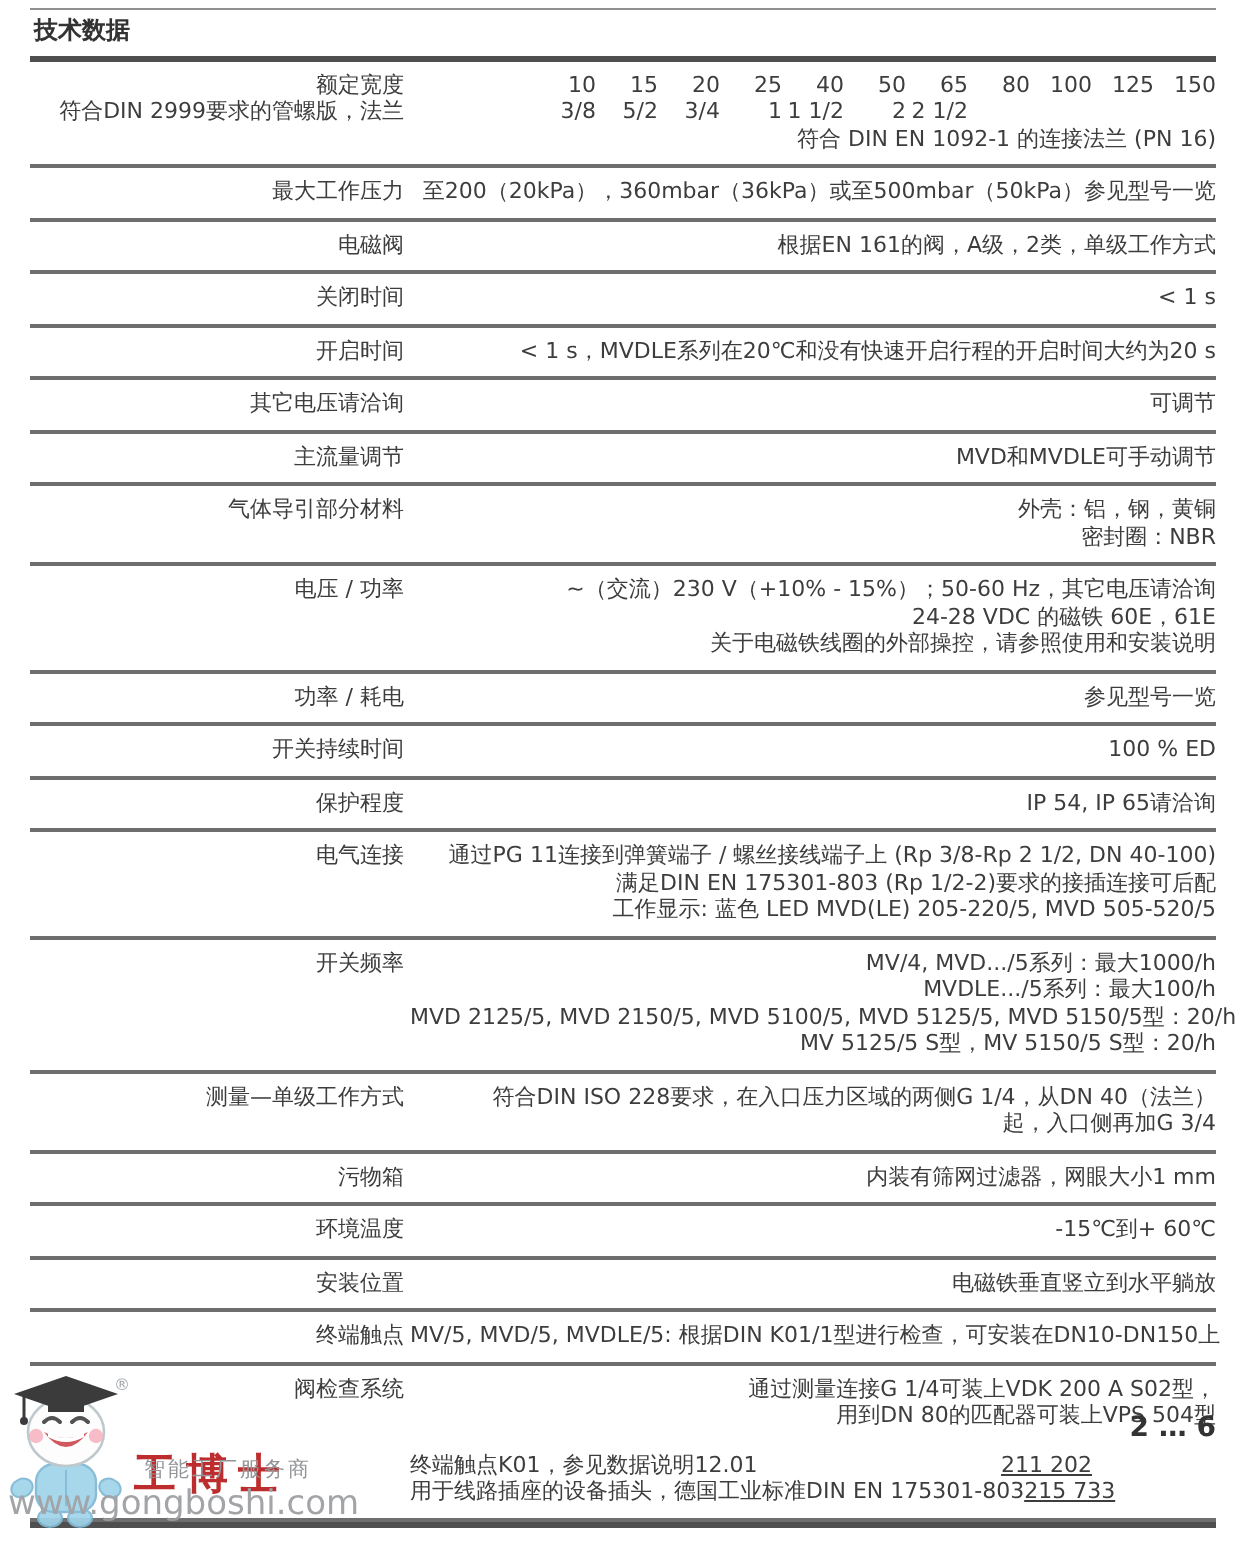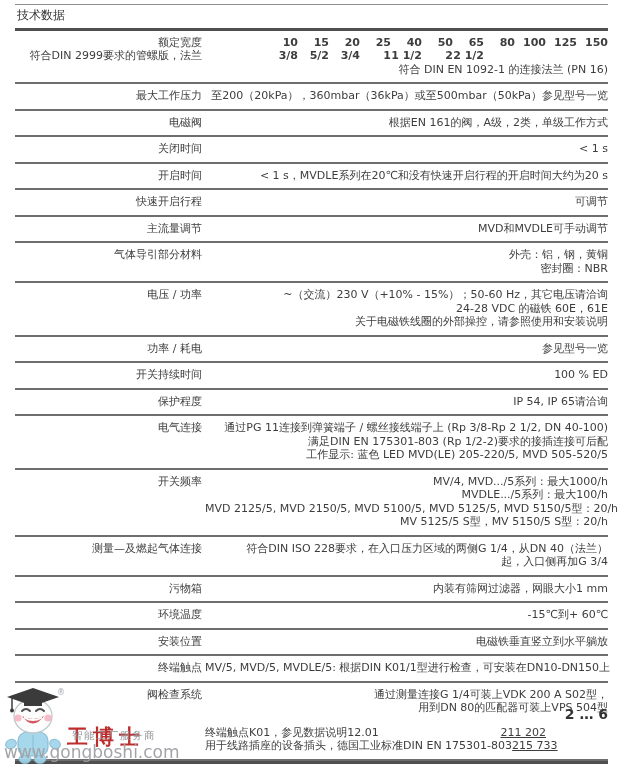--- a/index.html
+++ b/index.html
@@ -4,28 +4,28 @@
 <style>
   html,body{margin:0;padding:0;}
   body{
     width:621px;height:771px;background:#ffffff;position:relative;overflow:hidden;
     font-family:"DejaVu Sans","Liberation Sans",sans-serif;
     color:#3d3d3d;font-size:11px;line-height:13.5px;
     -webkit-font-smoothing:antialiased;
   }
   .sheet{padding:0 13px 0 15px;}
   .toprule{border-top:1px solid #8f8f8f;margin-top:4px;}
-  .doc-header{font-weight:normal;font-size:12px;padding:4px 0 5px 2px;color:#333;}
+  .doc-header{font-weight:bold;font-size:12px;padding:4px 0 5px 2px;color:#333;}
   .headrule{border-top:3px solid #4f4f4f;}
   .spec-row{display:flex;border-bottom:2px solid #6e6e6e;padding:5px 0 6px 0;text-align:right;}
   .spec-row:last-of-type{border-bottom:none;}
   .spec-label{flex:0 0 187px;padding-right:3px;white-space:nowrap;overflow:hidden;}
   .spec-value{flex:1 1 auto;min-width:0;}
   .v-line{white-space:nowrap;}
-  .num-col{display:inline-block;width:31px;white-space:nowrap;font-weight:bold;}
+  .num-col{display:inline-block;width:31px;white-space:nowrap;}
   .order-line{display:flex;white-space:nowrap;}
   .order-num{margin-left:auto;margin-right:62px;text-decoration:underline;}
   .botrule{border-top:3px solid #4f4f4f;}
   .page-num{position:absolute;right:13px;top:708px;font-weight:bold;font-size:14px;color:#333;}
   
   .watermark{position:absolute;left:4px;top:686px;width:170px;height:82px;z-index:3;opacity:.92;}
   .wm-reg{position:absolute;left:53px;top:0;font-size:8px;color:#9aa0a6;}
   .wm-brand{position:absolute;left:63px;top:12px;font-family:"DejaVu Serif","Liberation Serif",serif;
             font-weight:bold;font-size:21px;color:#b91c1c;letter-spacing:5px;white-space:nowrap;margin-top:32px;}
   .wm-tagline{position:absolute;left:68px;top:43px;font-size:10.5px;color:#8b8d91;letter-spacing:1.5px;white-space:nowrap;}
@@ -74,21 +74,21 @@
           <div class="v-line">&lt; 1 s</div>
         </div>
       </div>
       <div class="spec-row">
         <div class="spec-label">开启时间</div>
         <div class="spec-value">
           <div class="v-line">&lt; 1 s，MVDLE系列在20℃和没有快速开启行程的开启时间大约为20 s</div>
         </div>
       </div>
       <div class="spec-row">
-        <div class="spec-label">快速开启行程</div>
+        <div class="spec-label">其它电压请洽询</div>
         <div class="spec-value">
           <div class="v-line">可调节</div>
         </div>
       </div>
       <div class="spec-row">
         <div class="spec-label">主流量调节</div>
         <div class="spec-value">
           <div class="v-line">MVD和MVDLE可手动调节</div>
         </div>
       </div>
@@ -136,21 +136,21 @@
       <div class="spec-row">
         <div class="spec-label">开关频率</div>
         <div class="spec-value">
           <div class="v-line">MV/4, MVD.../5系列：最大1000/h</div>
           <div class="v-line">MVDLE.../5系列：最大100/h</div>
           <div class="v-line">MVD 2125/5, MVD 2150/5, MVD 5100/5, MVD 5125/5, MVD 5150/5型：20/h</div>
           <div class="v-line">MV 5125/5 S型，MV 5150/5 S型：20/h</div>
         </div>
       </div>
       <div class="spec-row">
-        <div class="spec-label">测量—及燃起气体连接</div>
+        <div class="spec-label">测量—单级工作方式</div>
         <div class="spec-value">
           <div class="v-line">符合DIN ISO 228要求，在入口压力区域的两侧G 1/4，从DN 40（法兰）</div>
           <div class="v-line">起，入口侧再加G 3/4</div>
         </div>
       </div>
       <div class="spec-row">
         <div class="spec-label">污物箱</div>
         <div class="spec-value">
           <div class="v-line">内装有筛网过滤器，网眼大小1 mm</div>
         </div>

